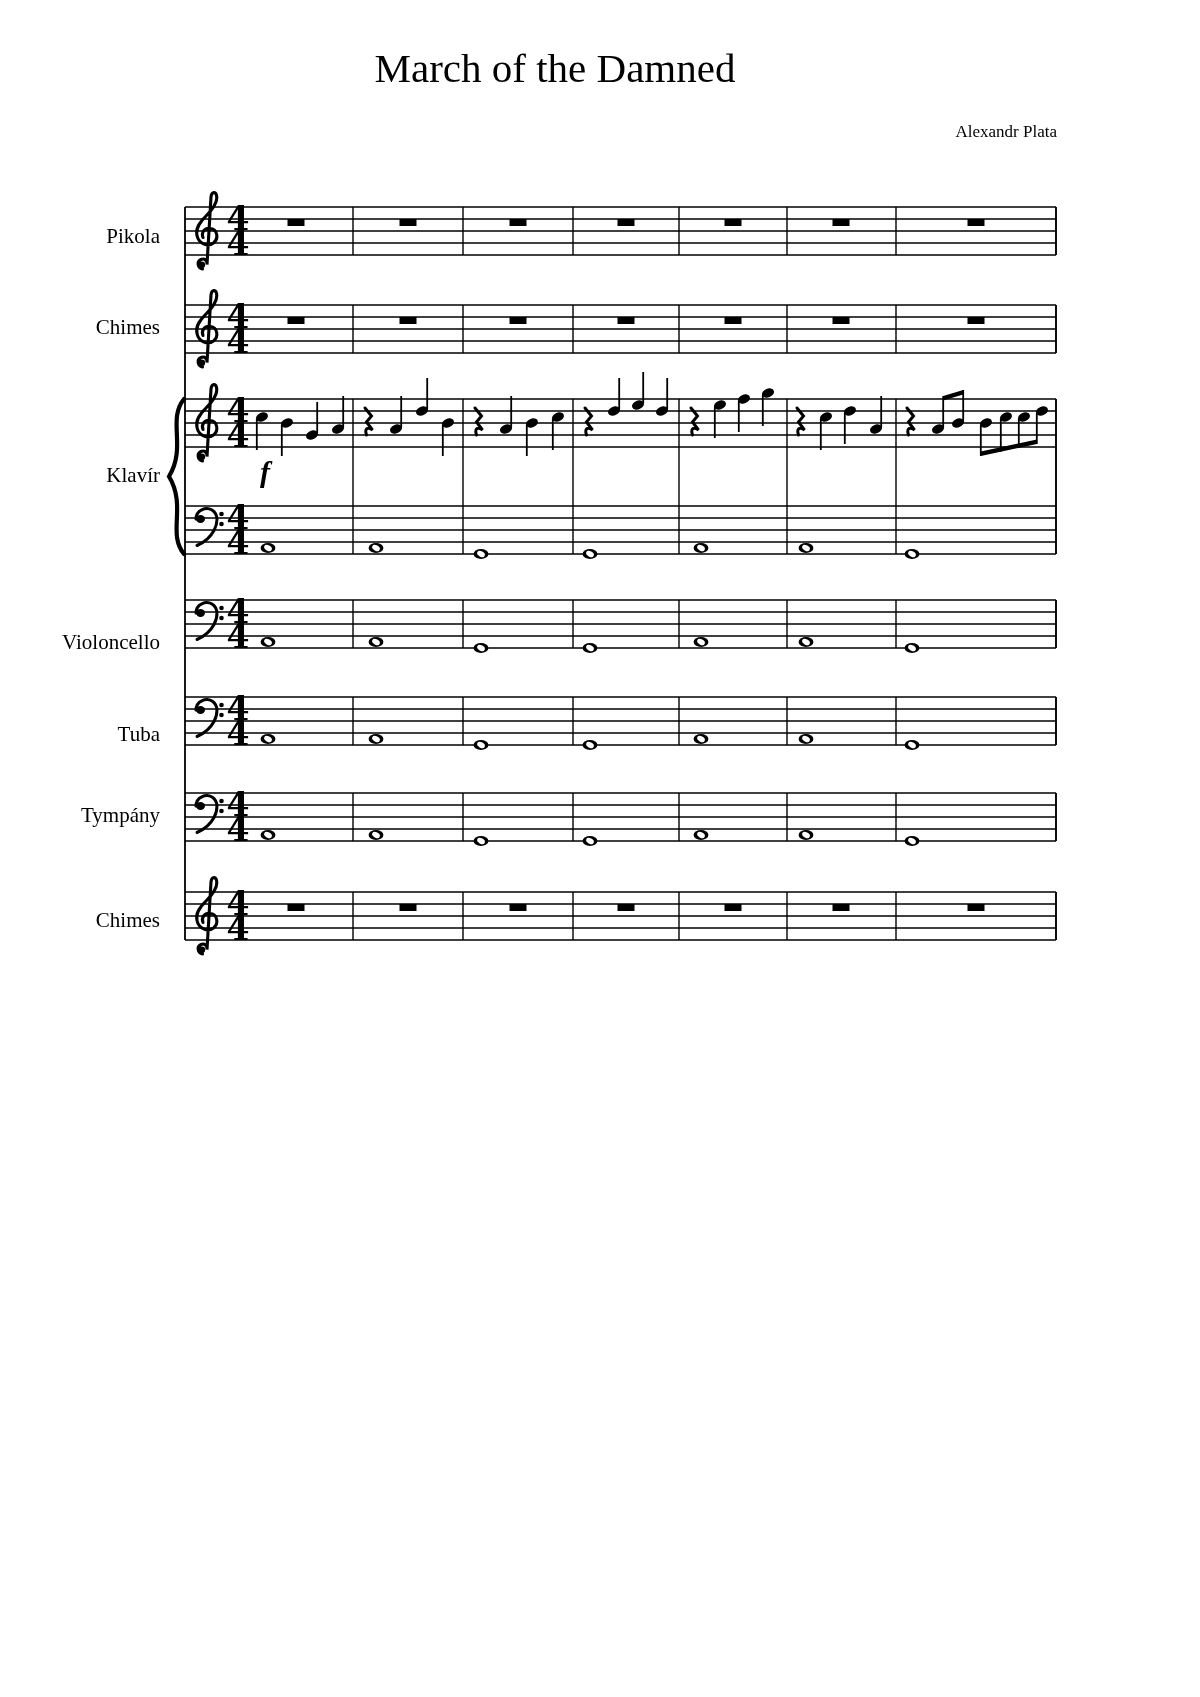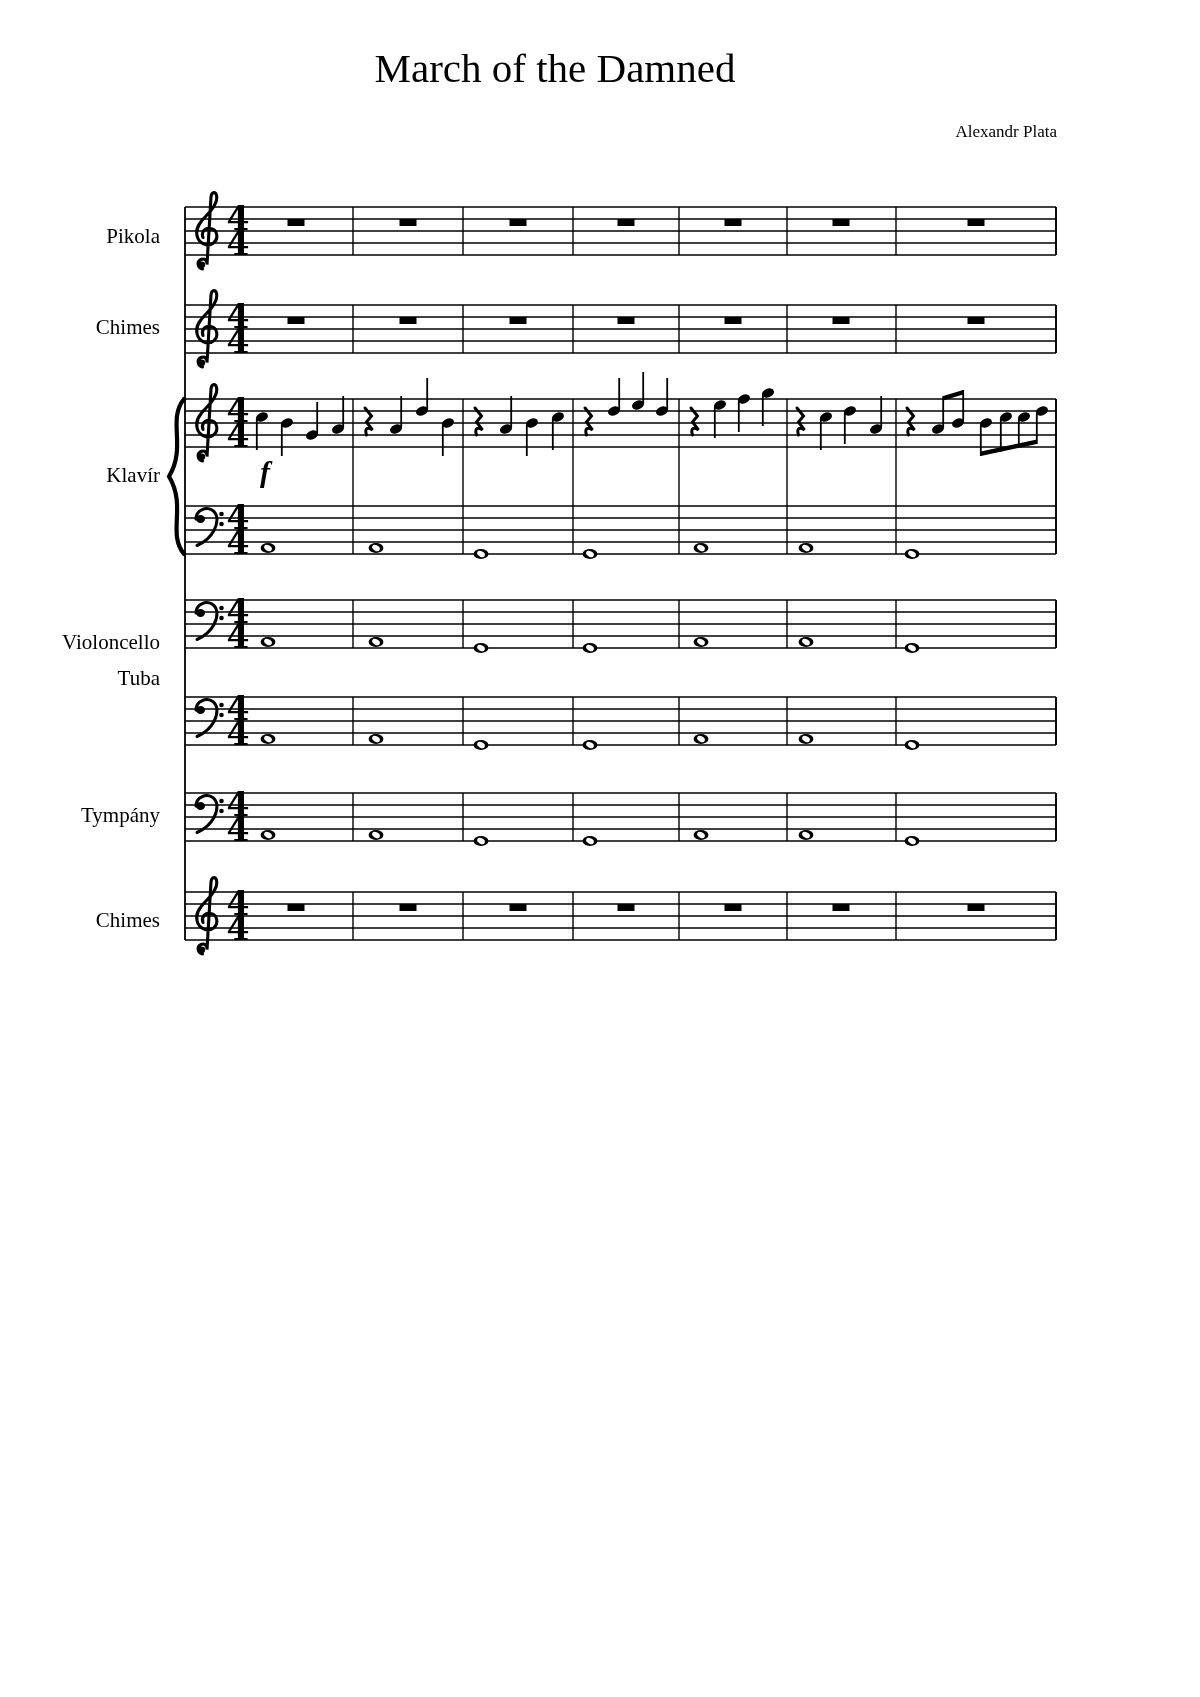--- a/index.html
+++ b/index.html
@@ -41,21 +41,21 @@
 <body>
 
 <div class="page">
   <div class="title">March of the Damned</div>
   <div class="composer">Alexandr Plata</div>
 
   <div class="label" style="top: 224px;">Pikola</div>
   <div class="label" style="top: 315px;">Chimes</div>
   <div class="label" style="top: 462.5px;">Klavír</div>
   <div class="label" style="top: 630px;">Violoncello</div>
-  <div class="label" style="top: 666px;">Tuba</div>
+  <div class="label" style="top: 722px;">Tuba</div>
   <div class="label" style="top: 803px; text-align: center;">Tympány</div>
   <div class="label" style="top: 902px; margin-top: 6px;">Chimes</div>
 
   <svg id="score" width="1200" height="1000" viewBox="0 0 1200 1000">
       <g>
         <line x1="185" y1="207" x2="1056" y2="207" stroke="#000000" stroke-width="1.3"></line>
         <line x1="185" y1="219" x2="1056" y2="219" stroke="#000000" stroke-width="1.3"></line>
         <line x1="185" y1="231" x2="1056" y2="231" stroke="#000000" stroke-width="1.3"></line>
         <line x1="185" y1="243" x2="1056" y2="243" stroke="#000000" stroke-width="1.3"></line>
         <line x1="185" y1="255" x2="1056" y2="255" stroke="#000000" stroke-width="1.3"></line>

